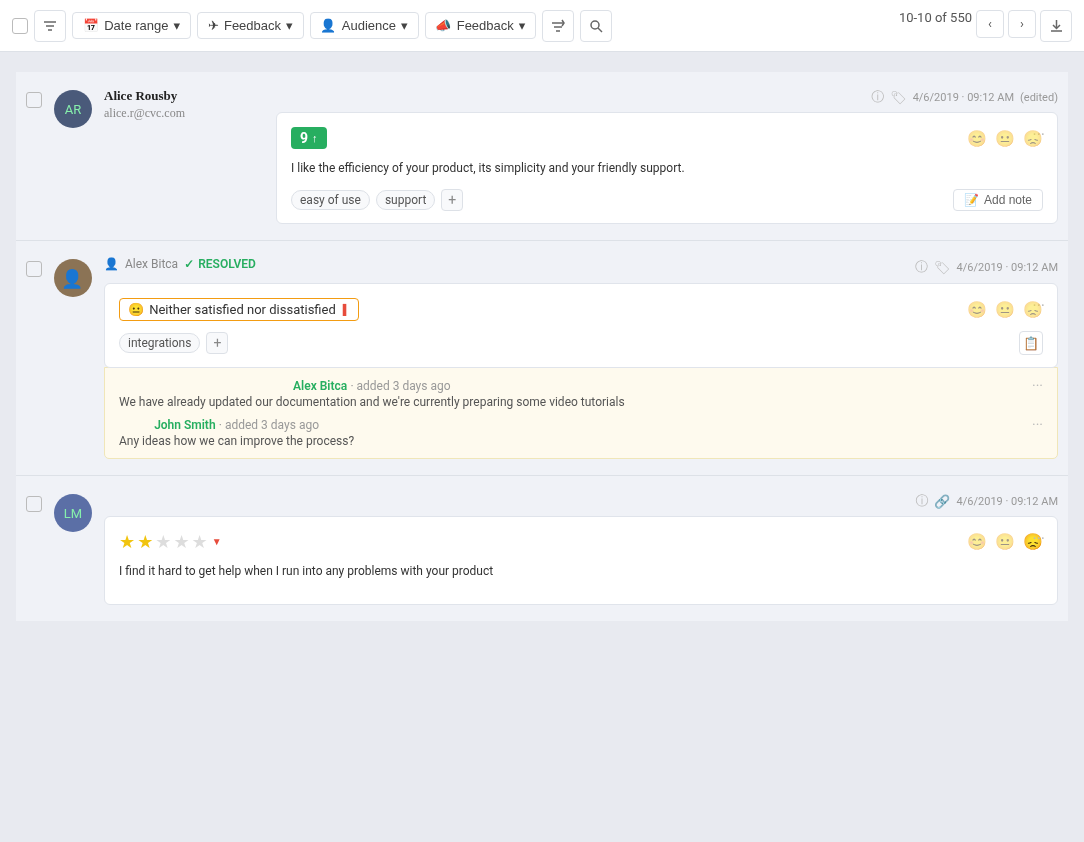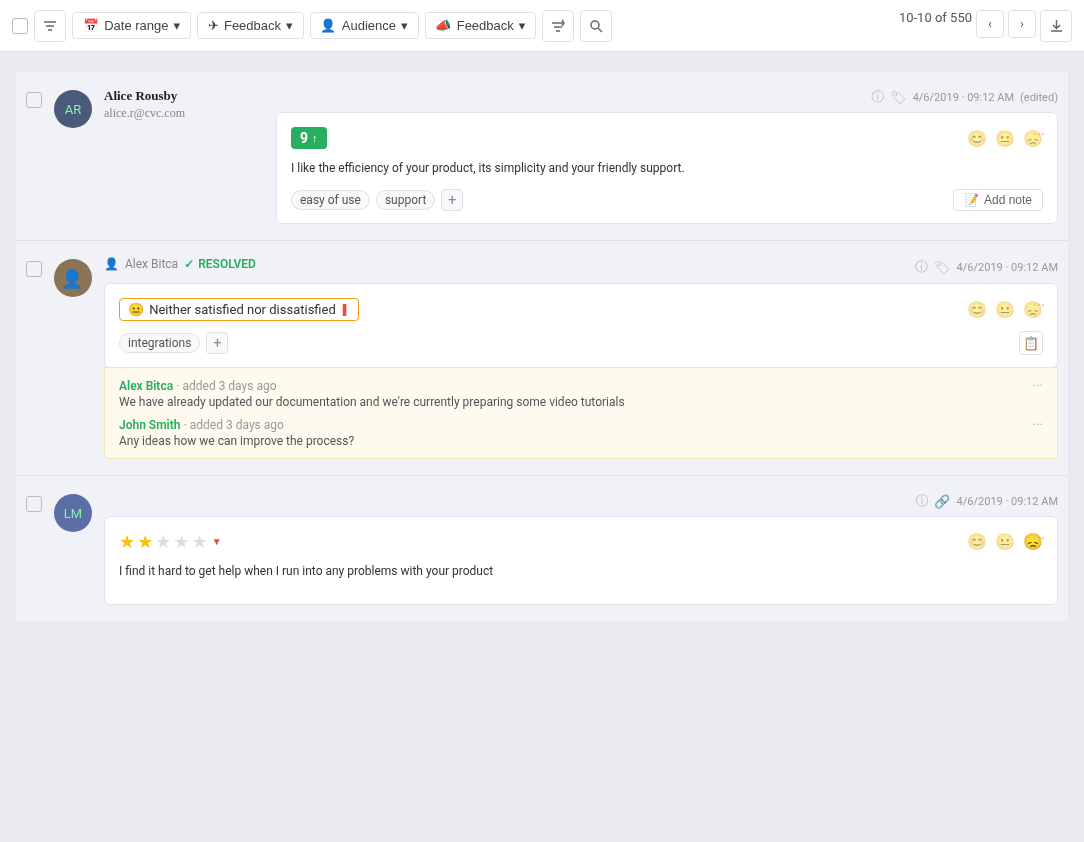--- a/index.html
+++ b/index.html
@@ -259,20 +259,21 @@
     }
     .sat-indicator { color: #e74c3c; font-size: 10px; margin-left: 2px; }
 
     
     .notes-section {
       background: #fefaee;
       border: 1px solid #f0e6b8;
       border-radius: 0 0 5px 5px;
       margin-top: -1px;
       padding: 10px 14px;
+      text-align: center;
     }
     .note-item { margin-bottom: 8px; }
     .note-item:last-child { margin-bottom: 0; }
     .note-author {
       font-size: 12px;
       color: #27ae60;
       font-weight: 600;
       display: inline;
     }
     .note-meta { font-size: 12px; color: #999; display: inline; }

